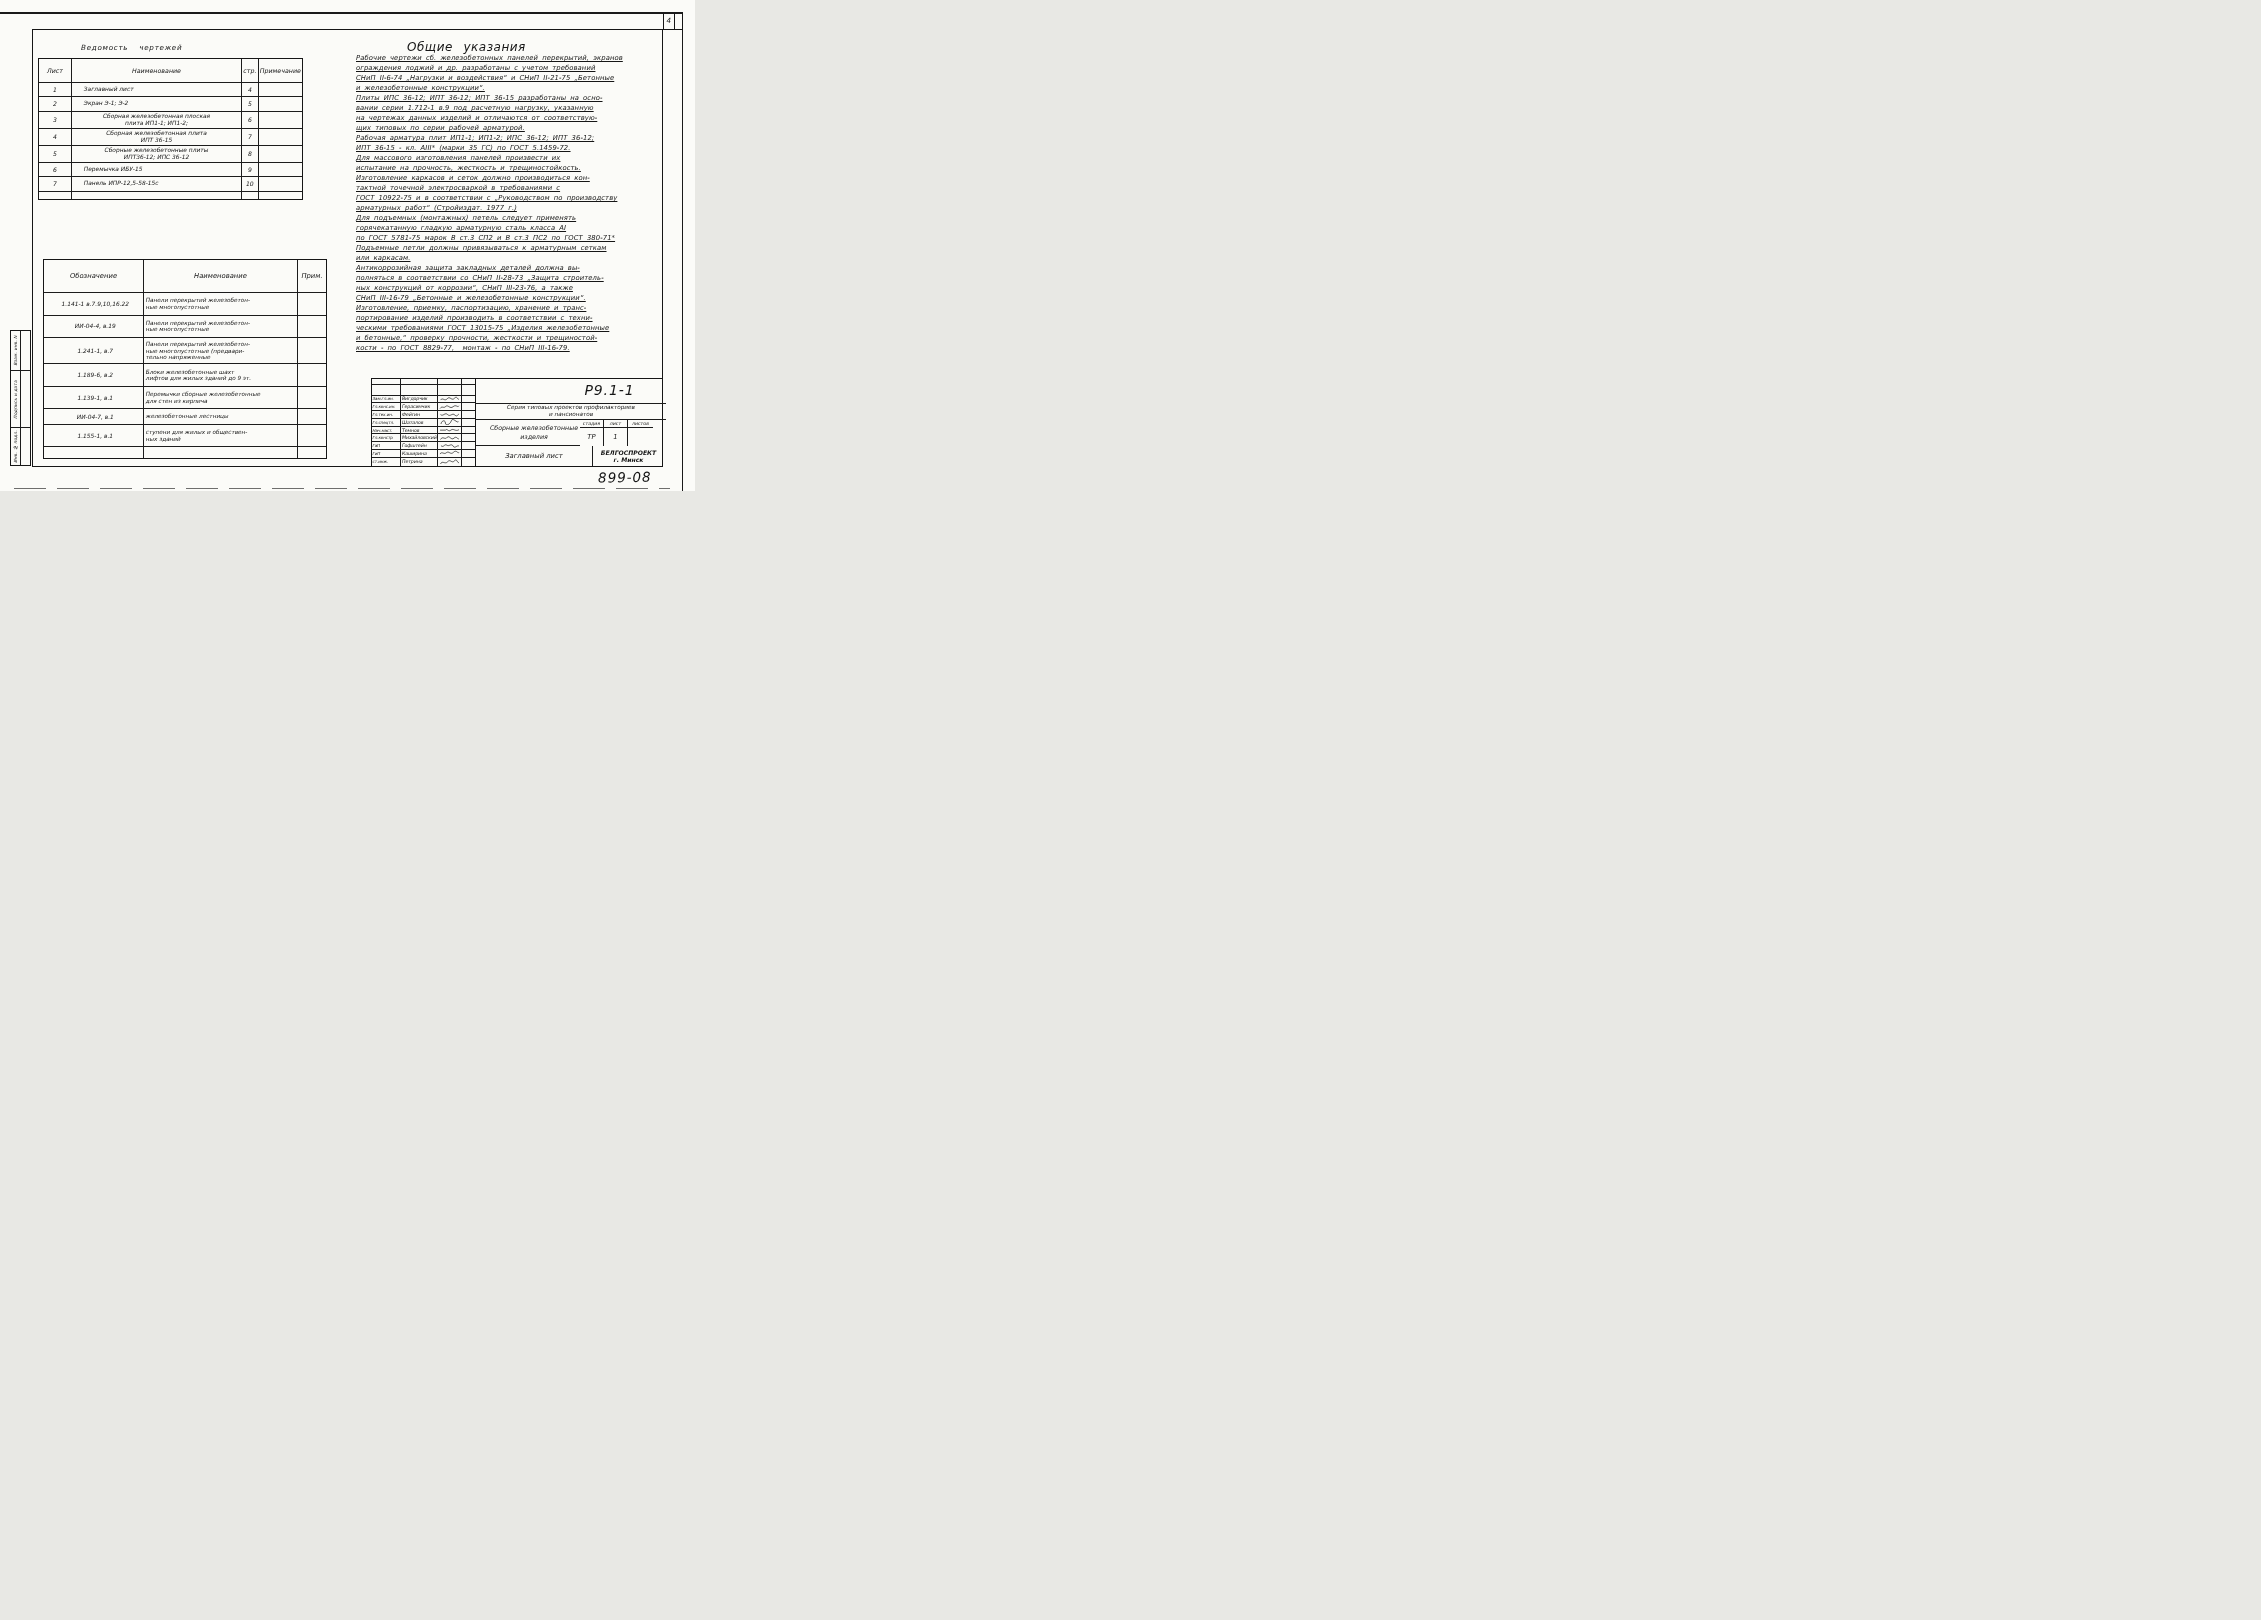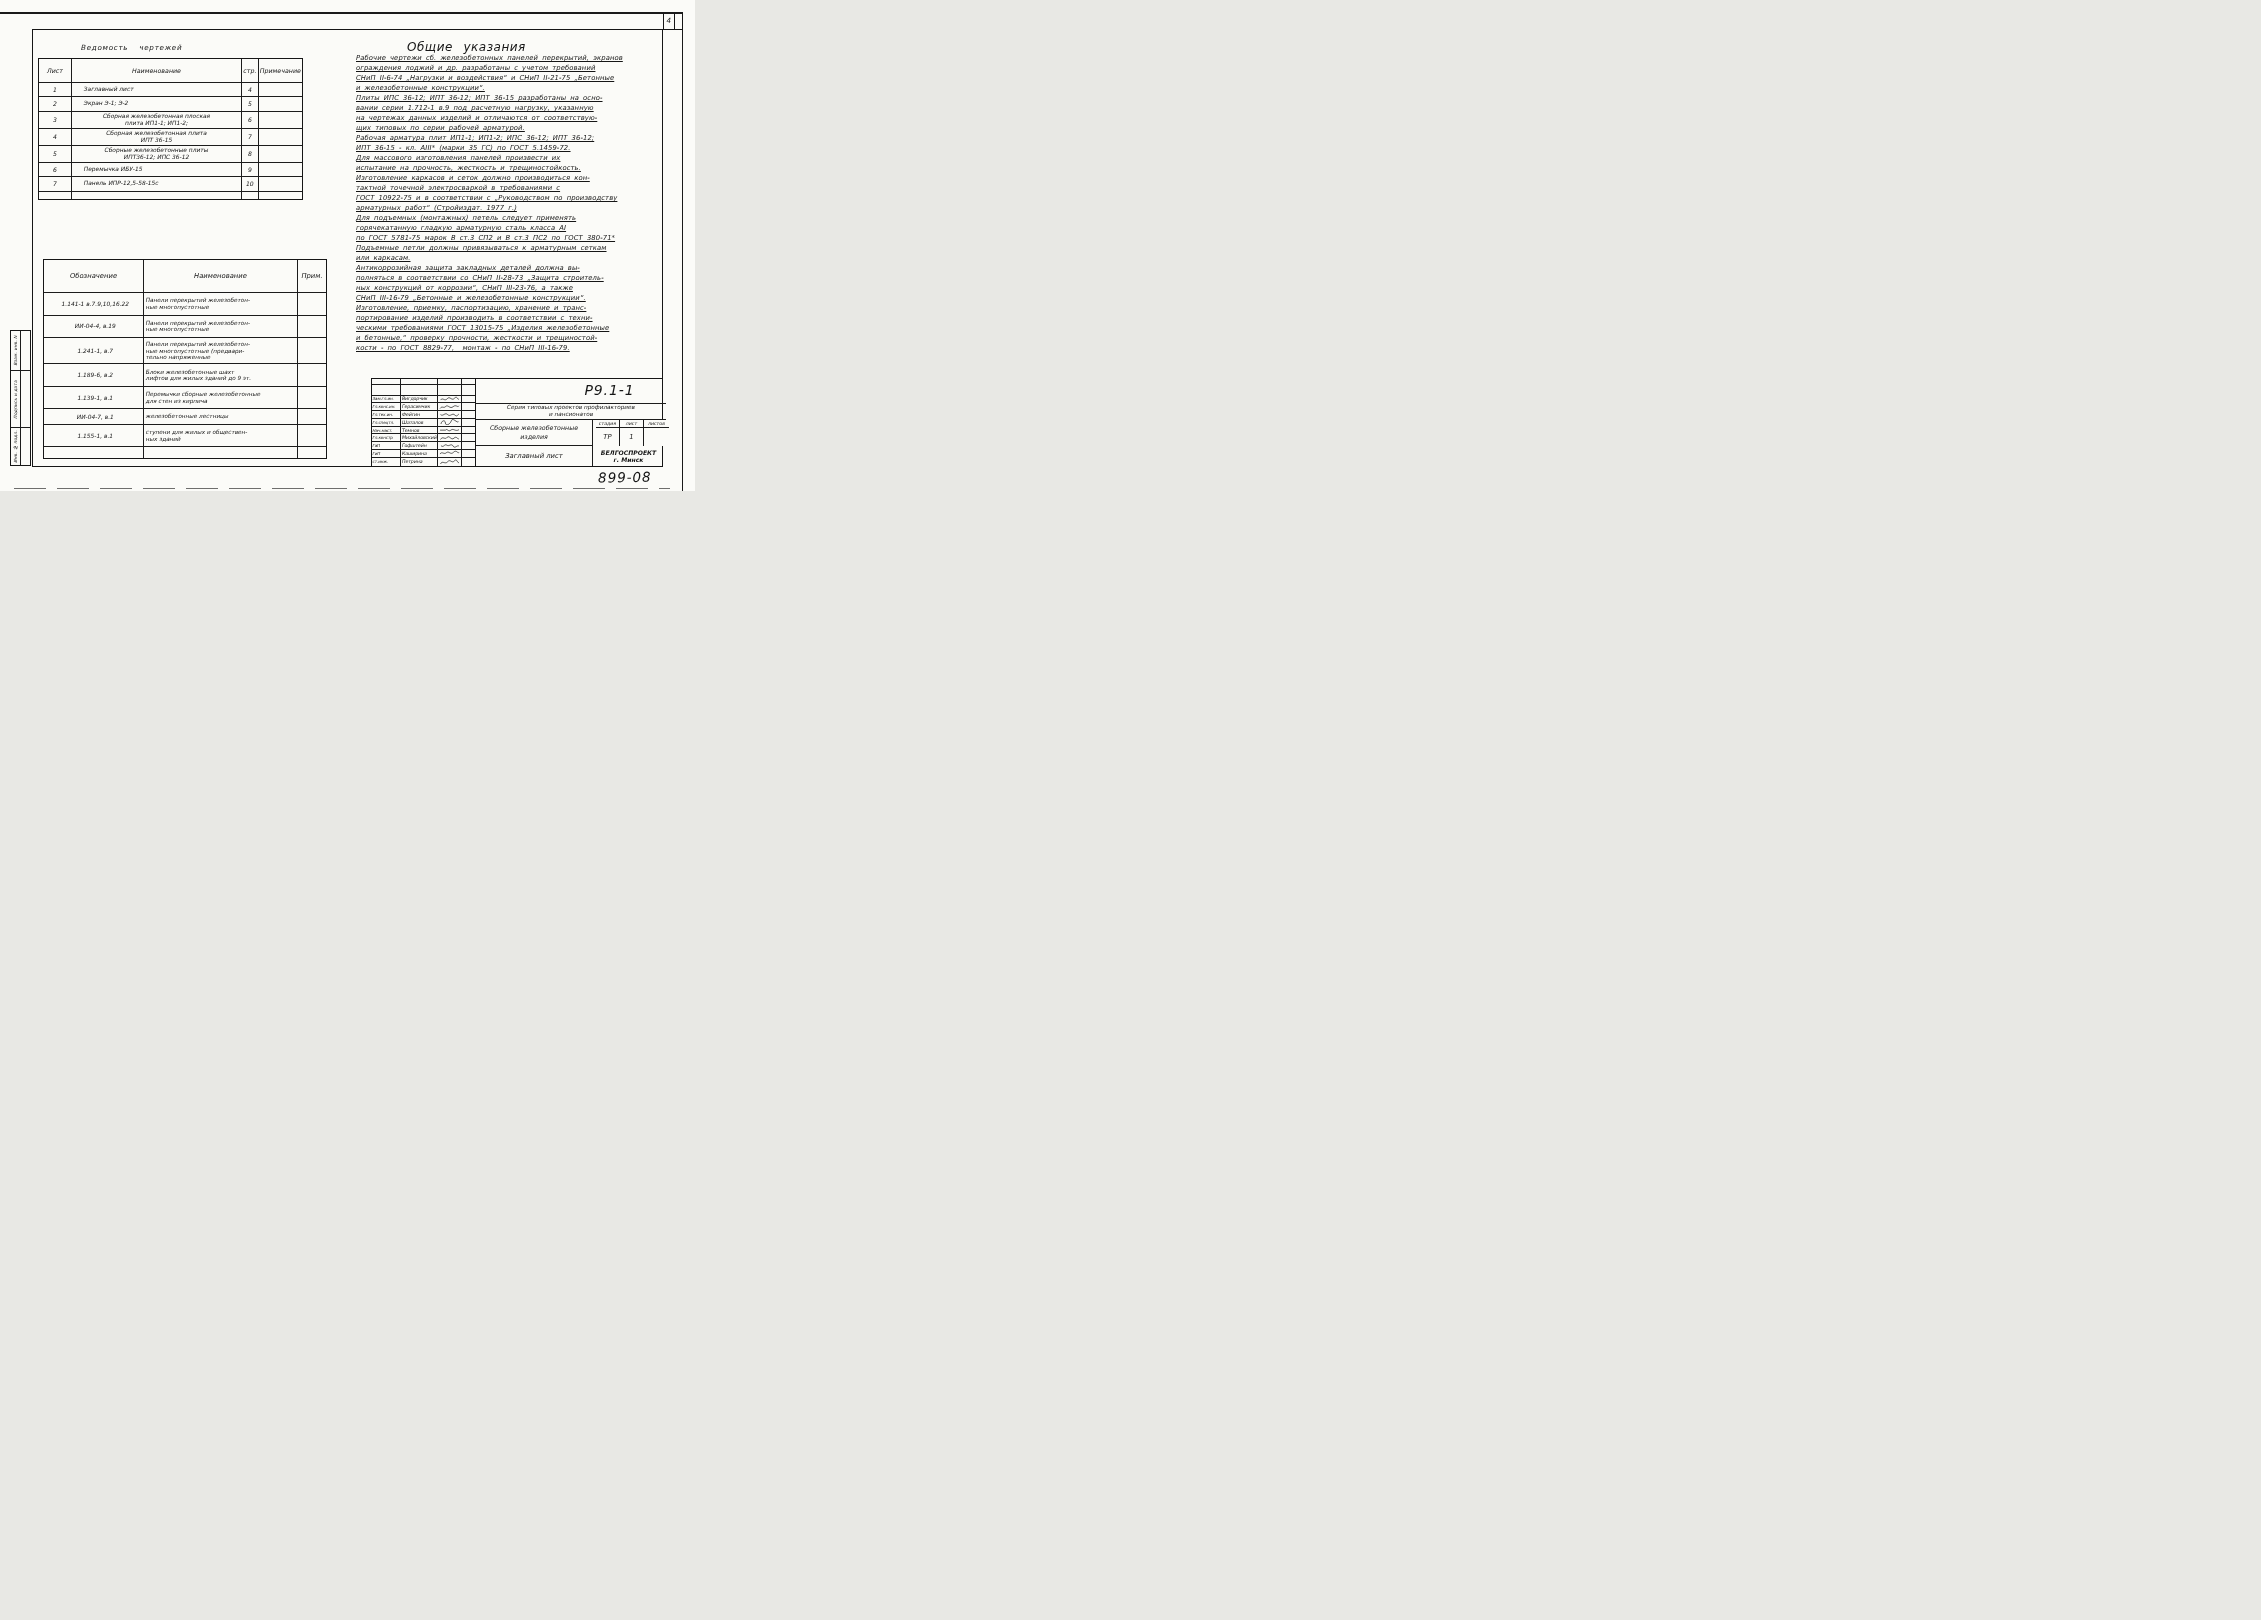--- a/index.html
+++ b/index.html
@@ -44,21 +44,21 @@
       grid-template-rows:5.9px 11px repeat(9,1fr);border-width:1.4px;}
   .sig-grid>div{font-size:4.1px;}
   .role{font-size:4.1px !important;padding-left:0.9px;letter-spacing:-0.1px;}
   .sname{font-size:4.7px !important;padding-left:1.4px;letter-spacing:-0.1px;}
   .cellA{left:104px;top:-1.4px;width:190px;height:26px;border-bottom:0.9px solid #1c1c1c;box-sizing:border-box;
          display:flex;align-items:center;justify-content:center;padding-left:77px;font-size:14px;letter-spacing:0.9px;}
   .cellB{left:104px;top:24.4px;width:190px;height:16.7px;border-bottom:0.9px solid #1c1c1c;box-sizing:border-box;
          display:flex;align-items:center;justify-content:center;font-size:5.7px;line-height:1.25;text-align:center;}
   .mrowL{left:104px;top:41px;width:117px;height:26px;border-bottom:0.9px solid #1c1c1c;border-right:0.9px solid #1c1c1c;box-sizing:border-box;
          display:flex;align-items:center;justify-content:center;font-size:6.3px;line-height:1.3;text-align:center;}
-  .stage{left:224px;top:41px;width:73px;height:26px;grid-template-columns:24px 24px 1fr;grid-template-rows:8.1px 1fr;border:none;font-style:italic;}
+  .stage{left:208px;top:41px;width:73px;height:26px;grid-template-columns:24px 24px 1fr;grid-template-rows:8.1px 1fr;border:none;font-style:italic;}
   .stage>div{font-size:4.7px;}
   .stage .val{font-size:6.8px;}
   .browL{left:104px;top:67px;width:117px;height:20.4px;border-right:0.9px solid #1c1c1c;box-sizing:border-box;
          display:flex;align-items:center;justify-content:center;font-size:6.8px;}
   .browR{left:220px;top:67px;width:73px;height:20.4px;display:flex;align-items:center;justify-content:center;
          font-size:6.1px;font-weight:bold;line-height:1.2;text-align:center;}
   
   .sbar{left:10.4px;top:330px;width:21px;height:136px;border-width:1.1px;
         grid-template-columns:9.5px 1fr;grid-template-rows:40px 57px 1fr;}
   .vtext{writing-mode:vertical-rl;transform:rotate(180deg);font-size:4.3px;letter-spacing:0.2px;white-space:nowrap;}

